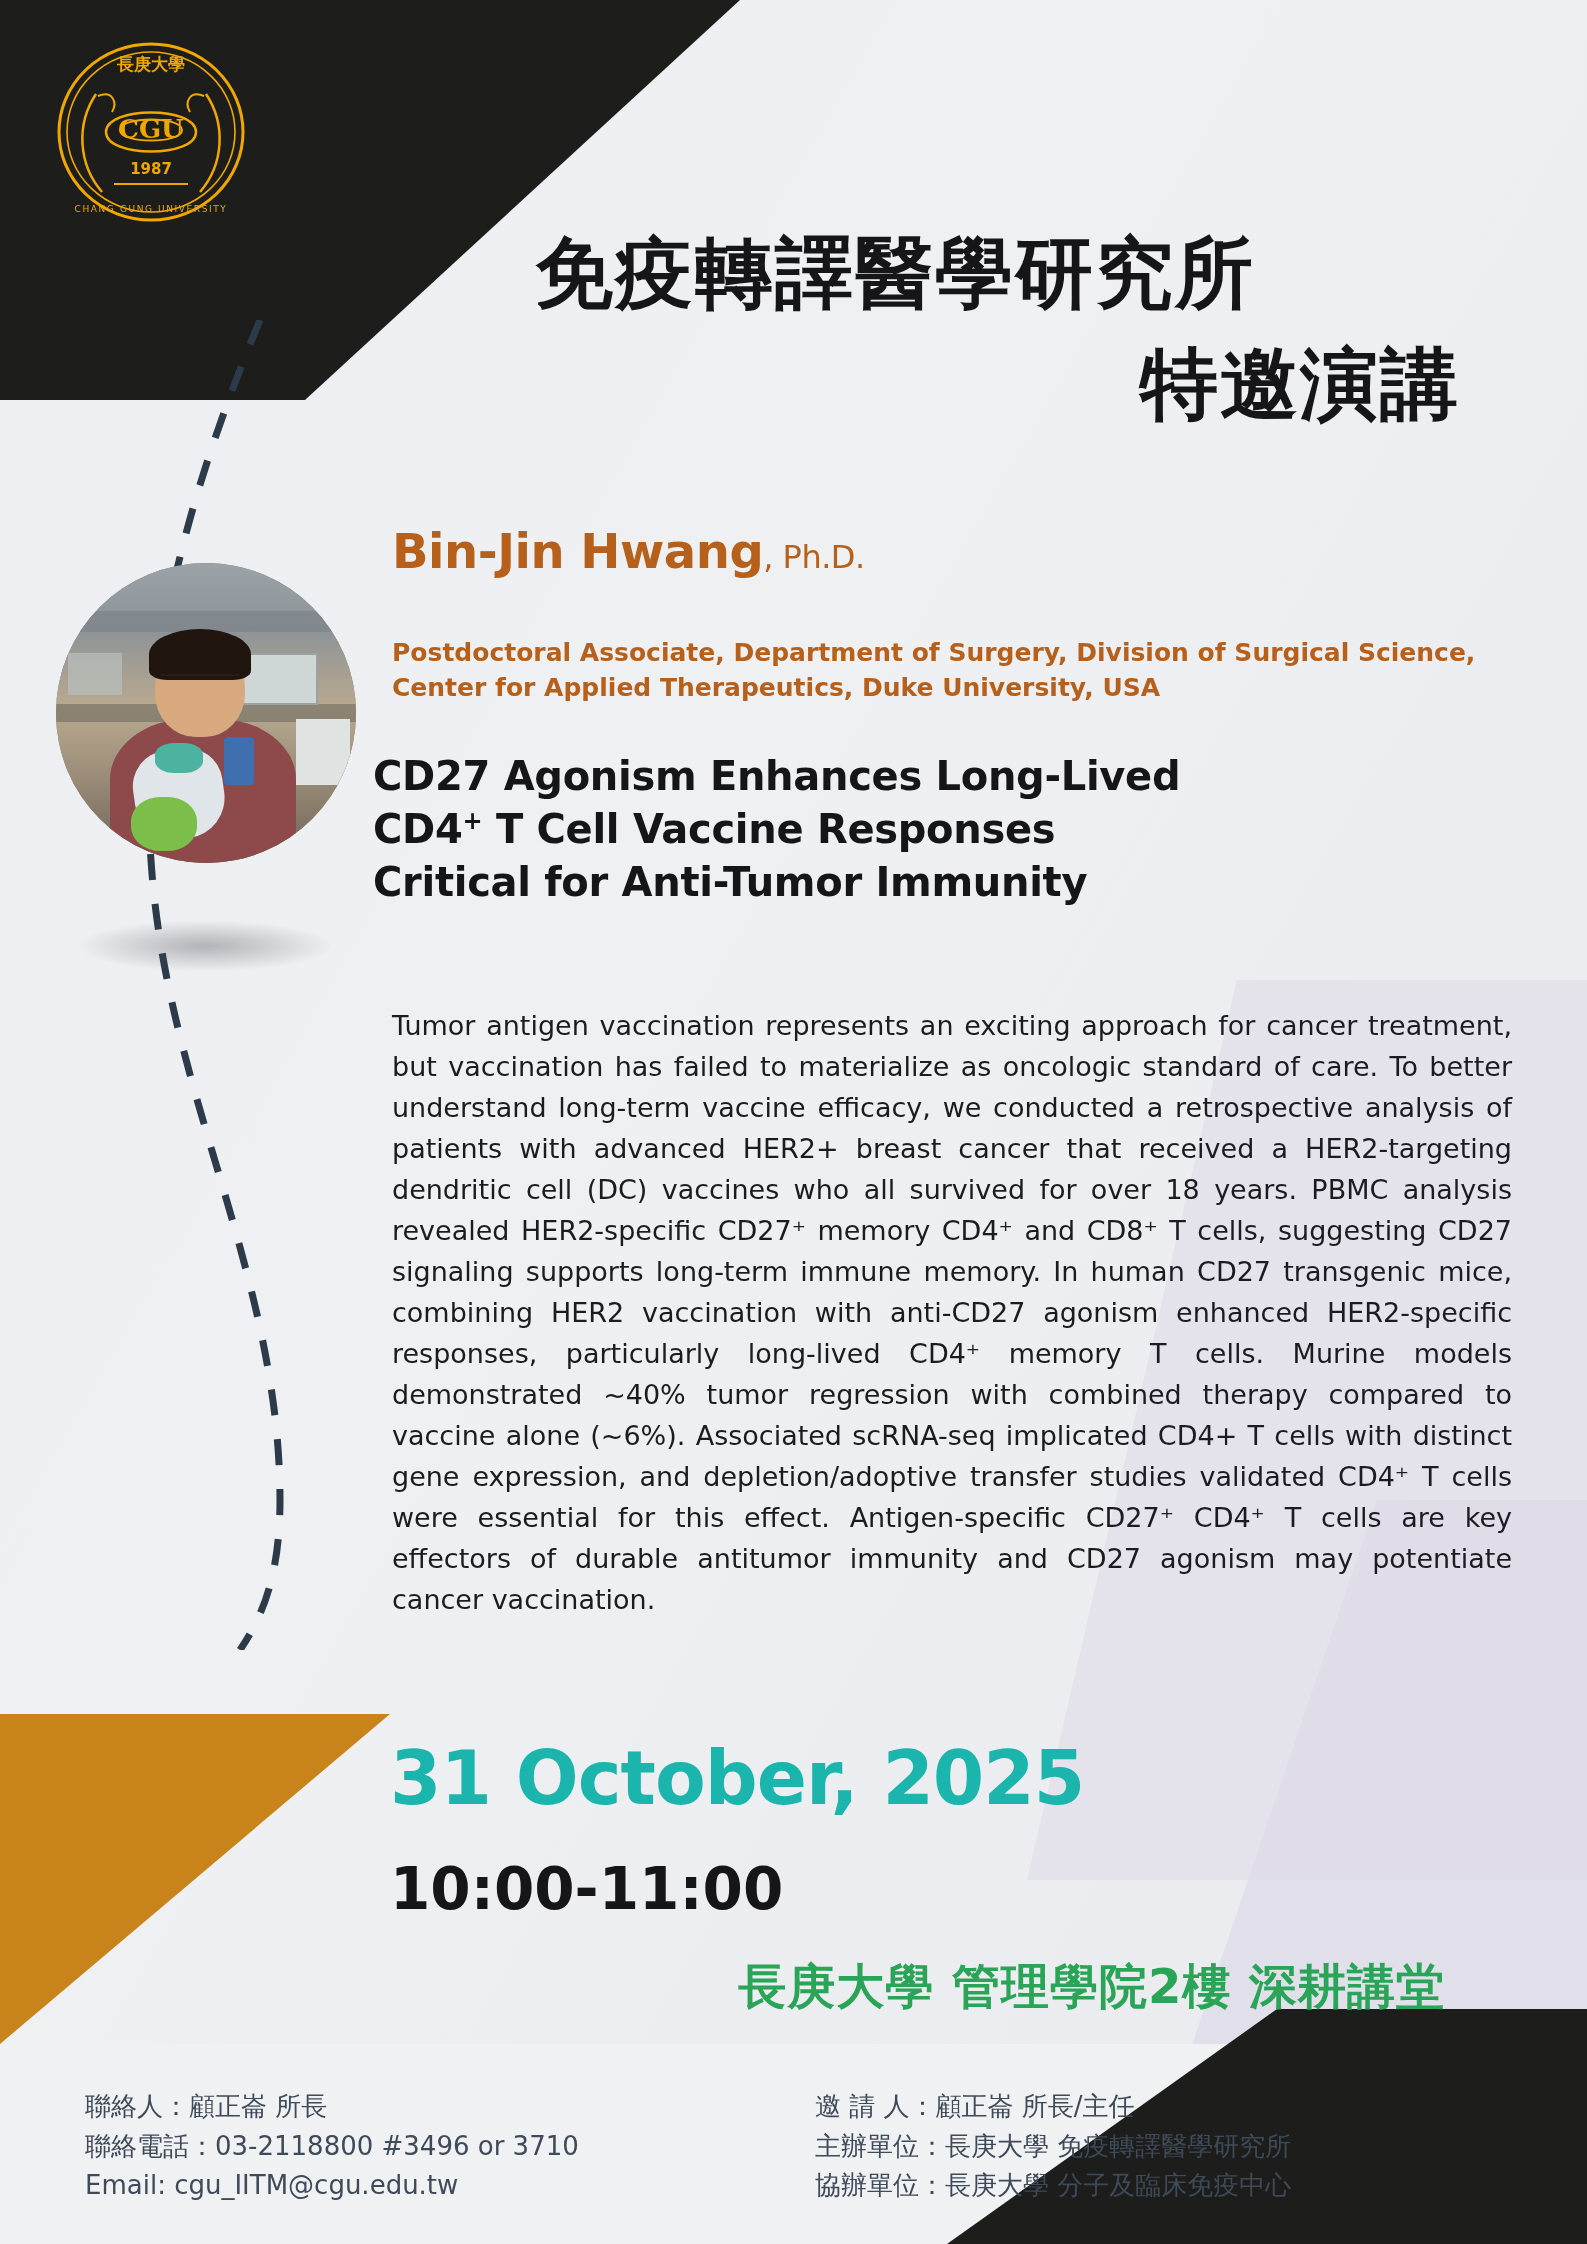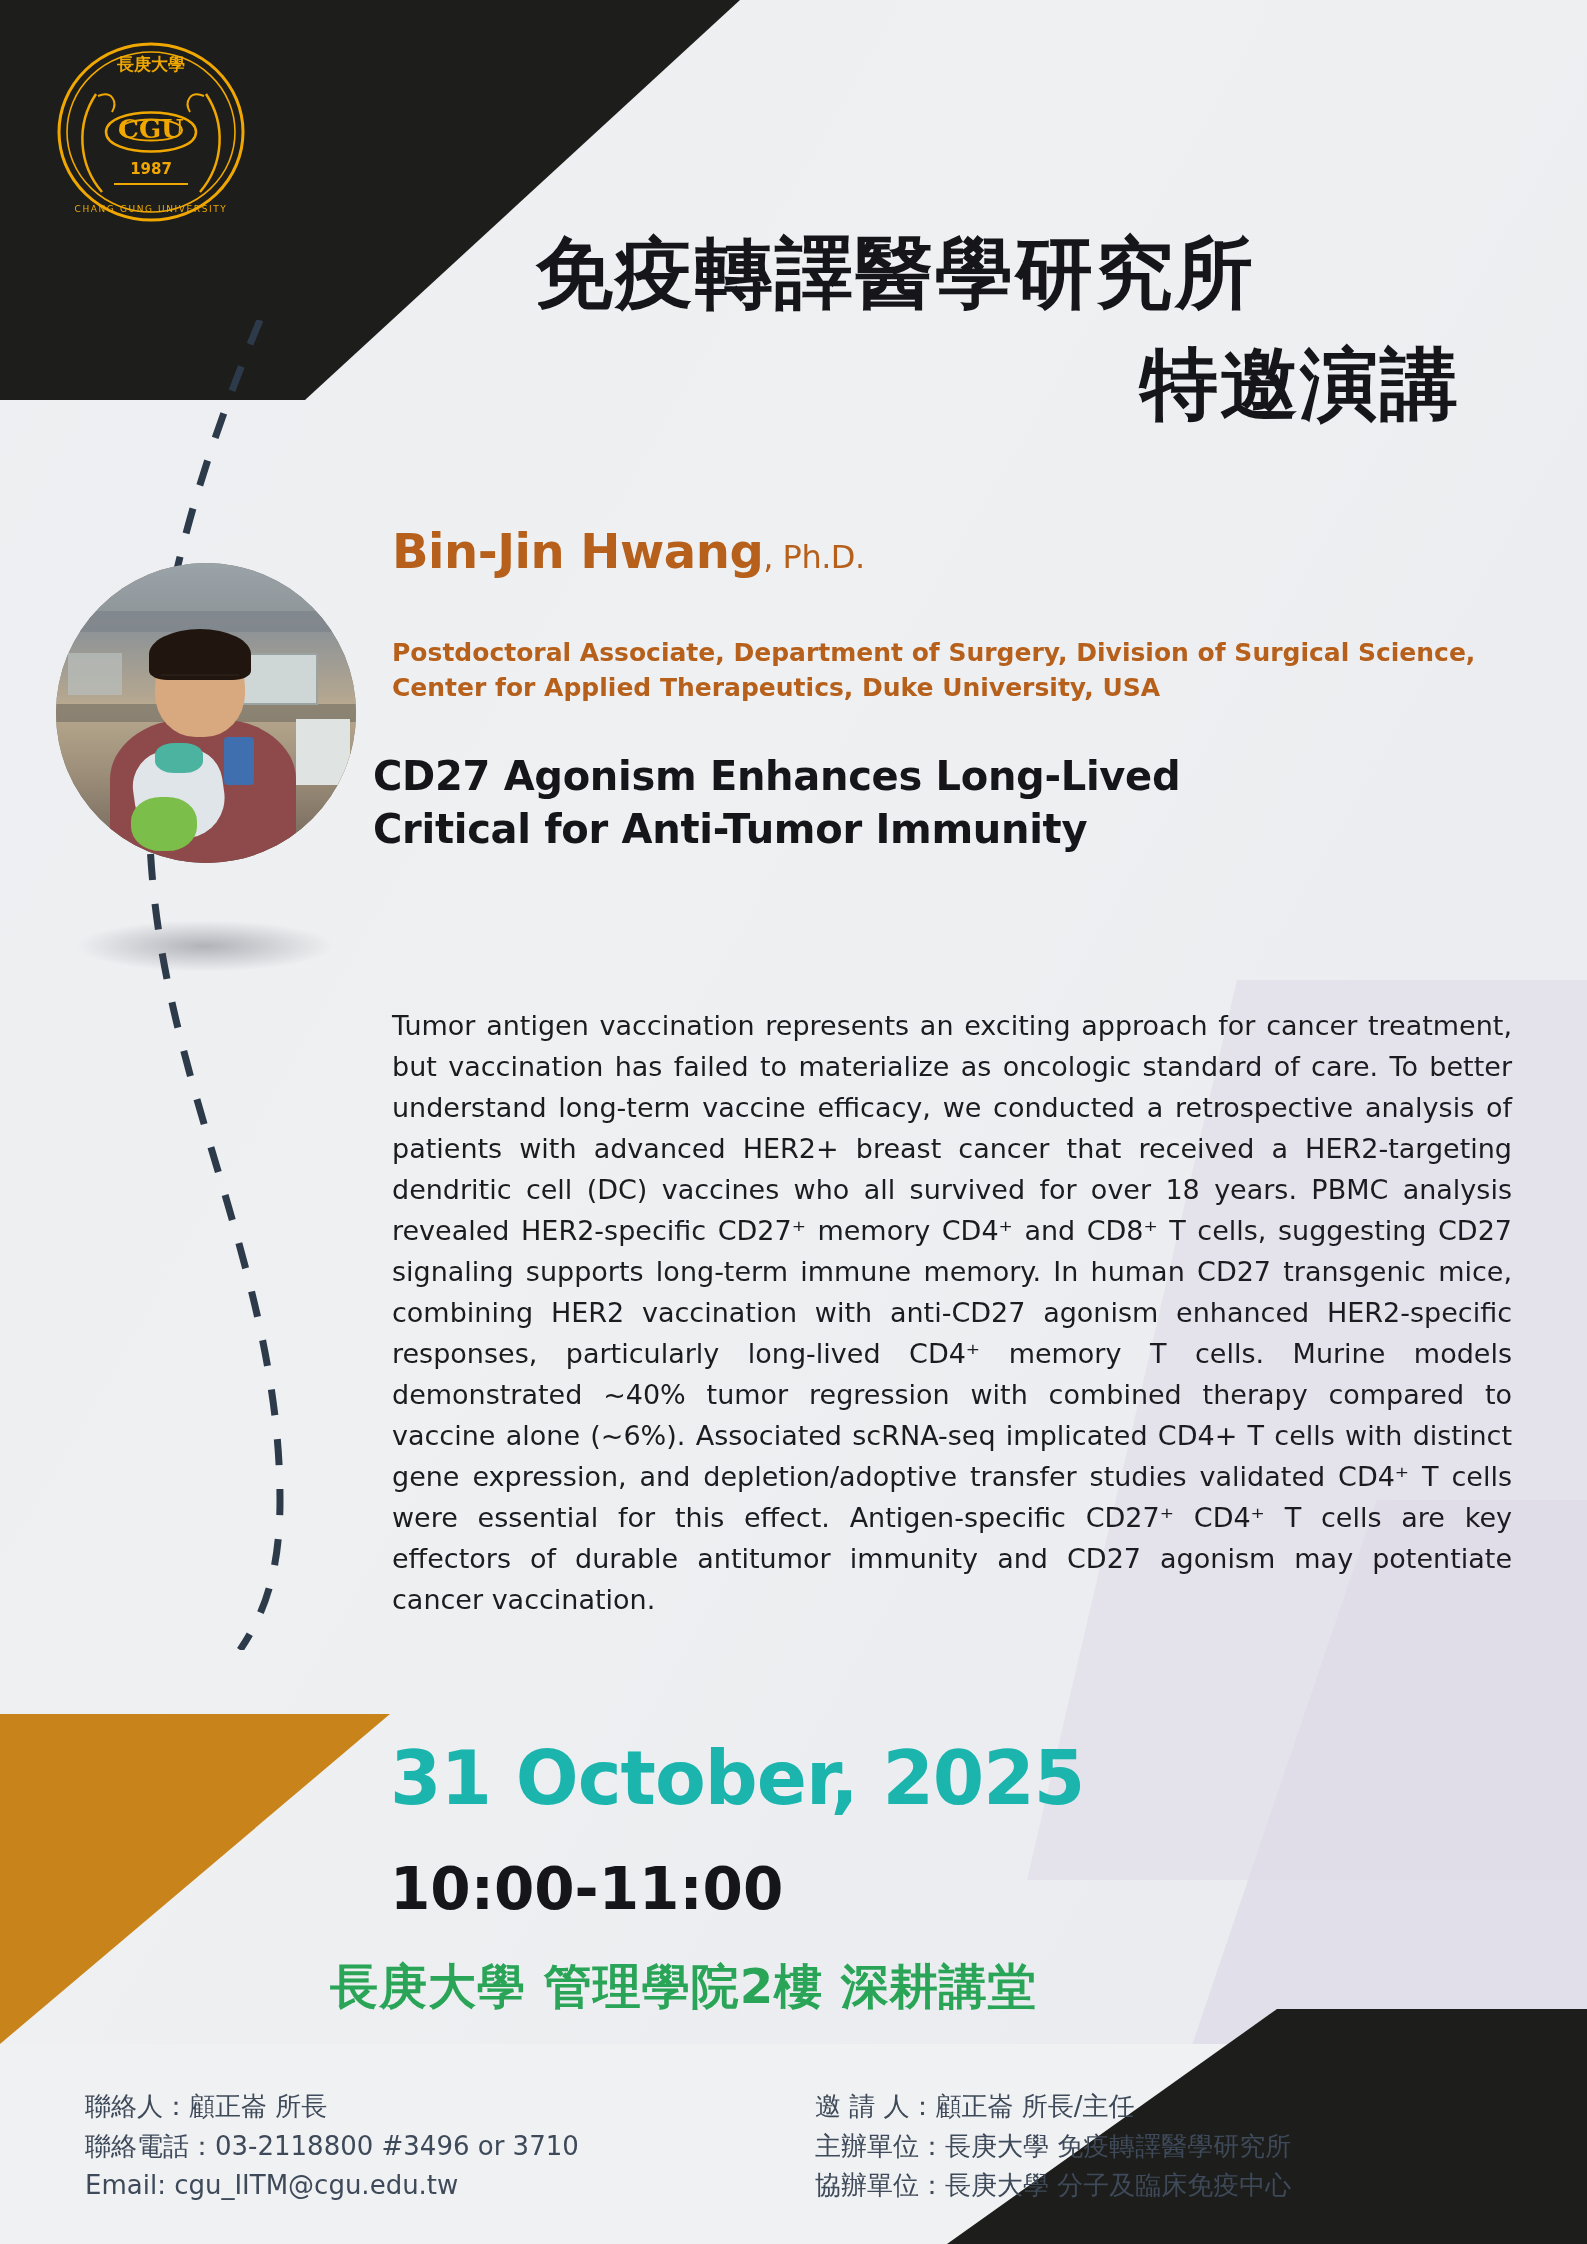--- a/index.html
+++ b/index.html
@@ -266,21 +266,21 @@
     width: 1020px;
     font-family: "DejaVu Sans", sans-serif;
     font-size: 58px;
     font-weight: bold;
     color: #15151a;
   }
   .venue {
     position: absolute;
     left: 330px; top: 1955px;
     width: 1115px;
-    text-align: left;
+    text-align: right;
     font-family: "DejaVu Sans", sans-serif;
     font-size: 48px;
     font-weight: bold;
     color: #2aa558;
     letter-spacing: 1px;
   }
 
   
   .footer-left {
     position: absolute;
@@ -361,20 +361,21 @@
   </div>
 
   <div class="speaker-name">
     <span>Bin-Jin Hwang</span><span class="degree">, Ph.D.</span>
   </div>
 
   <div class="affiliation">Postdoctoral Associate, Department of Surgery, Division of Surgical Science, Center for Applied Therapeutics, Duke University, USA</div>
 
   <div class="talk-title">
     <div>CD27 Agonism Enhances Long-Lived</div>
+    <div><span>CD4</span><sup>+</sup><span> T Cell Vaccine Responses</span></div>
     <div>Critical for Anti-Tumor Immunity</div>
   </div>
 
   <div class="abstract">Tumor antigen vaccination represents an exciting approach for cancer treatment, but vaccination has failed to materialize as oncologic standard of care. To better understand long-term vaccine efficacy, we conducted a retrospective analysis of patients with advanced HER2+ breast cancer that received a HER2-targeting dendritic cell (DC) vaccines who all survived for over 18 years. PBMC analysis revealed HER2-specific CD27⁺ memory CD4⁺ and CD8⁺ T cells, suggesting CD27 signaling supports long-term immune memory. In human CD27 transgenic mice, combining HER2 vaccination with anti-CD27 agonism enhanced HER2-specific responses, particularly long-lived CD4⁺ memory T cells. Murine models demonstrated ~40% tumor regression with combined therapy compared to vaccine alone (~6%). Associated scRNA-seq implicated CD4+ T cells with distinct gene expression, and depletion/adoptive transfer studies validated CD4⁺ T cells were essential for this effect. Antigen-specific CD27⁺ CD4⁺ T cells are key effectors of durable antitumor immunity and CD27 agonism may potentiate cancer vaccination.</div>
 
   <div class="date">31 October, 2025</div>
   <div class="time">10:00-11:00</div>
   <div class="venue">長庚大學 管理學院2樓 深耕講堂</div>
 
   <div class="footer-left">

